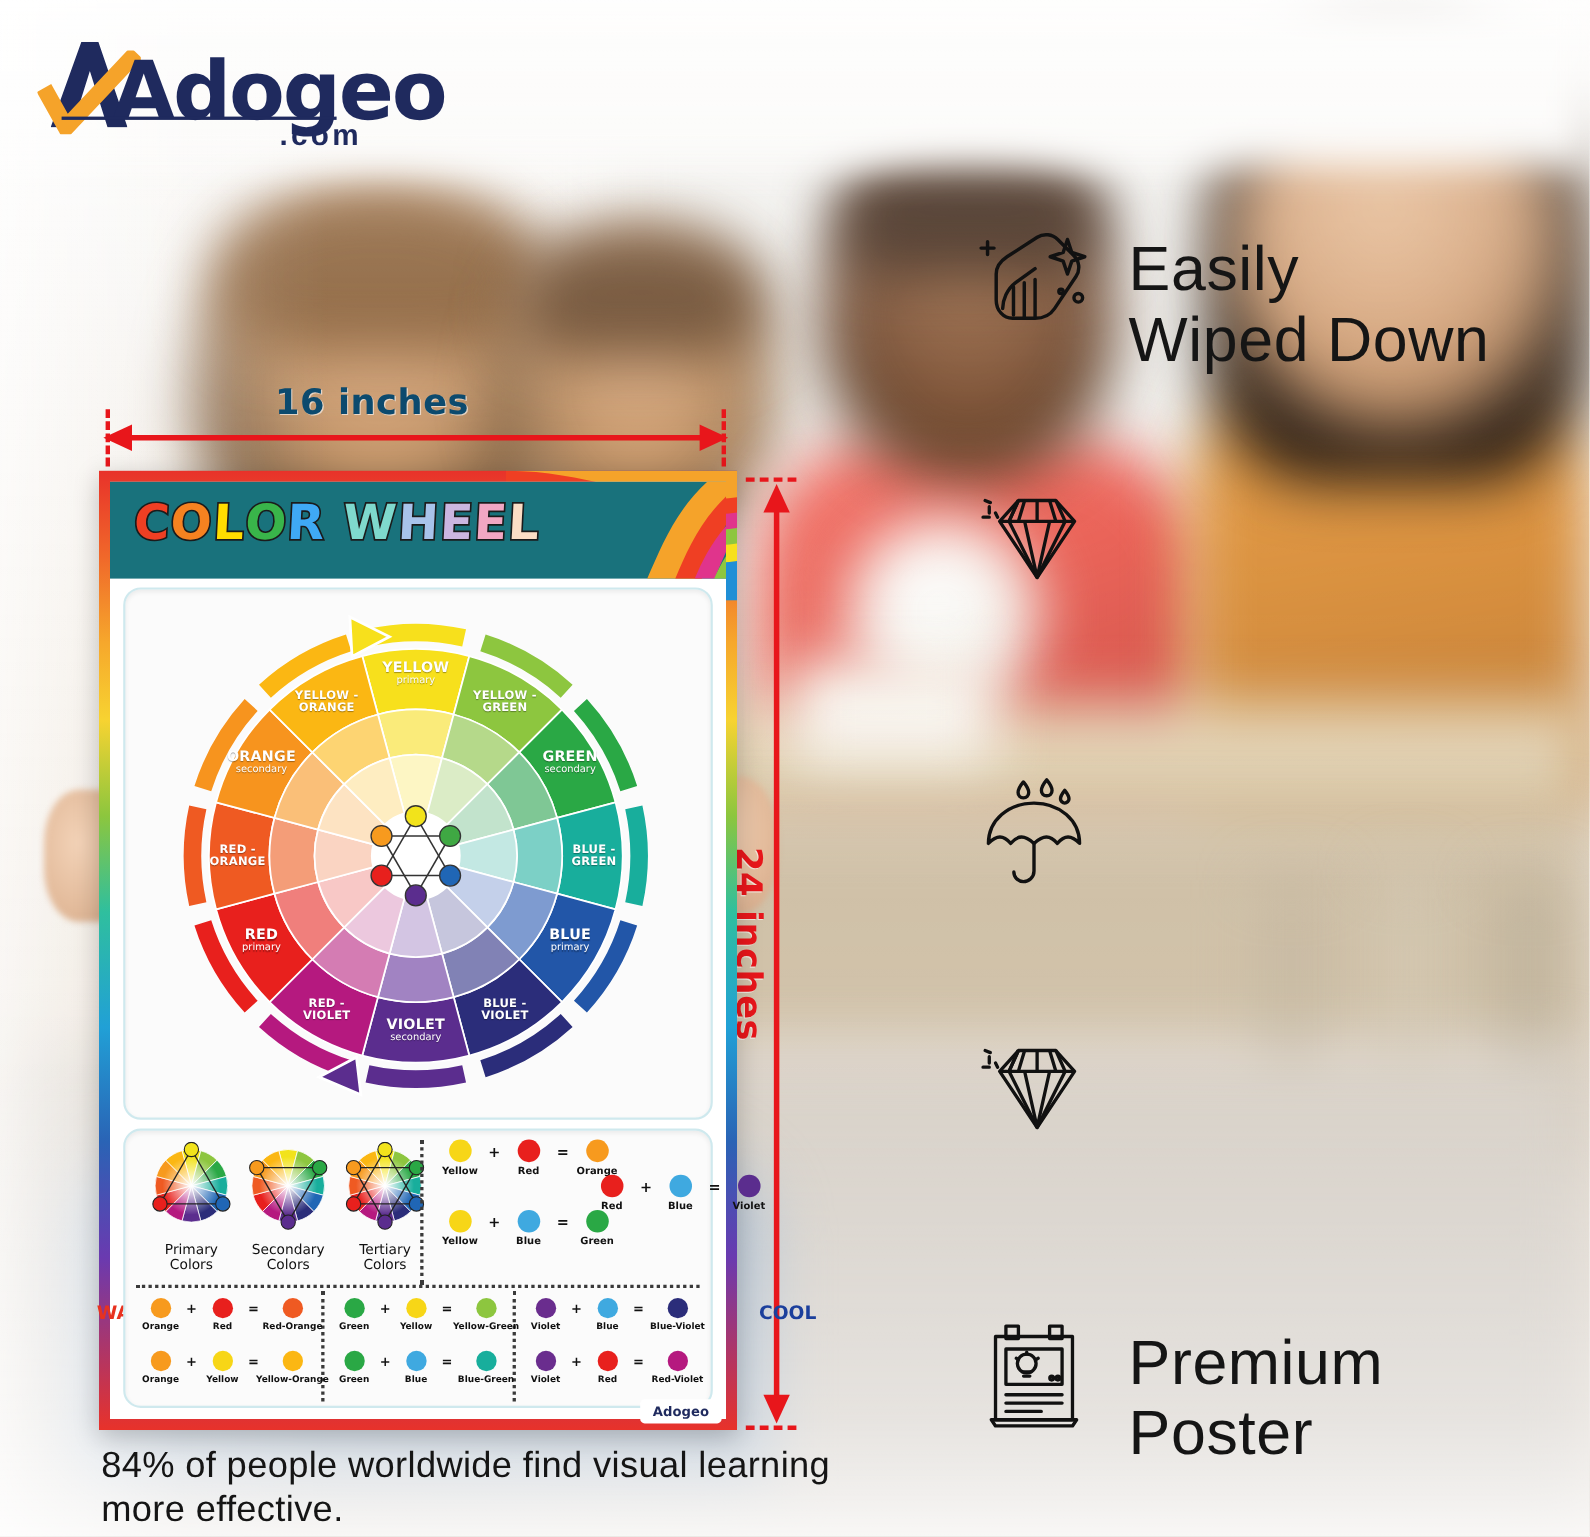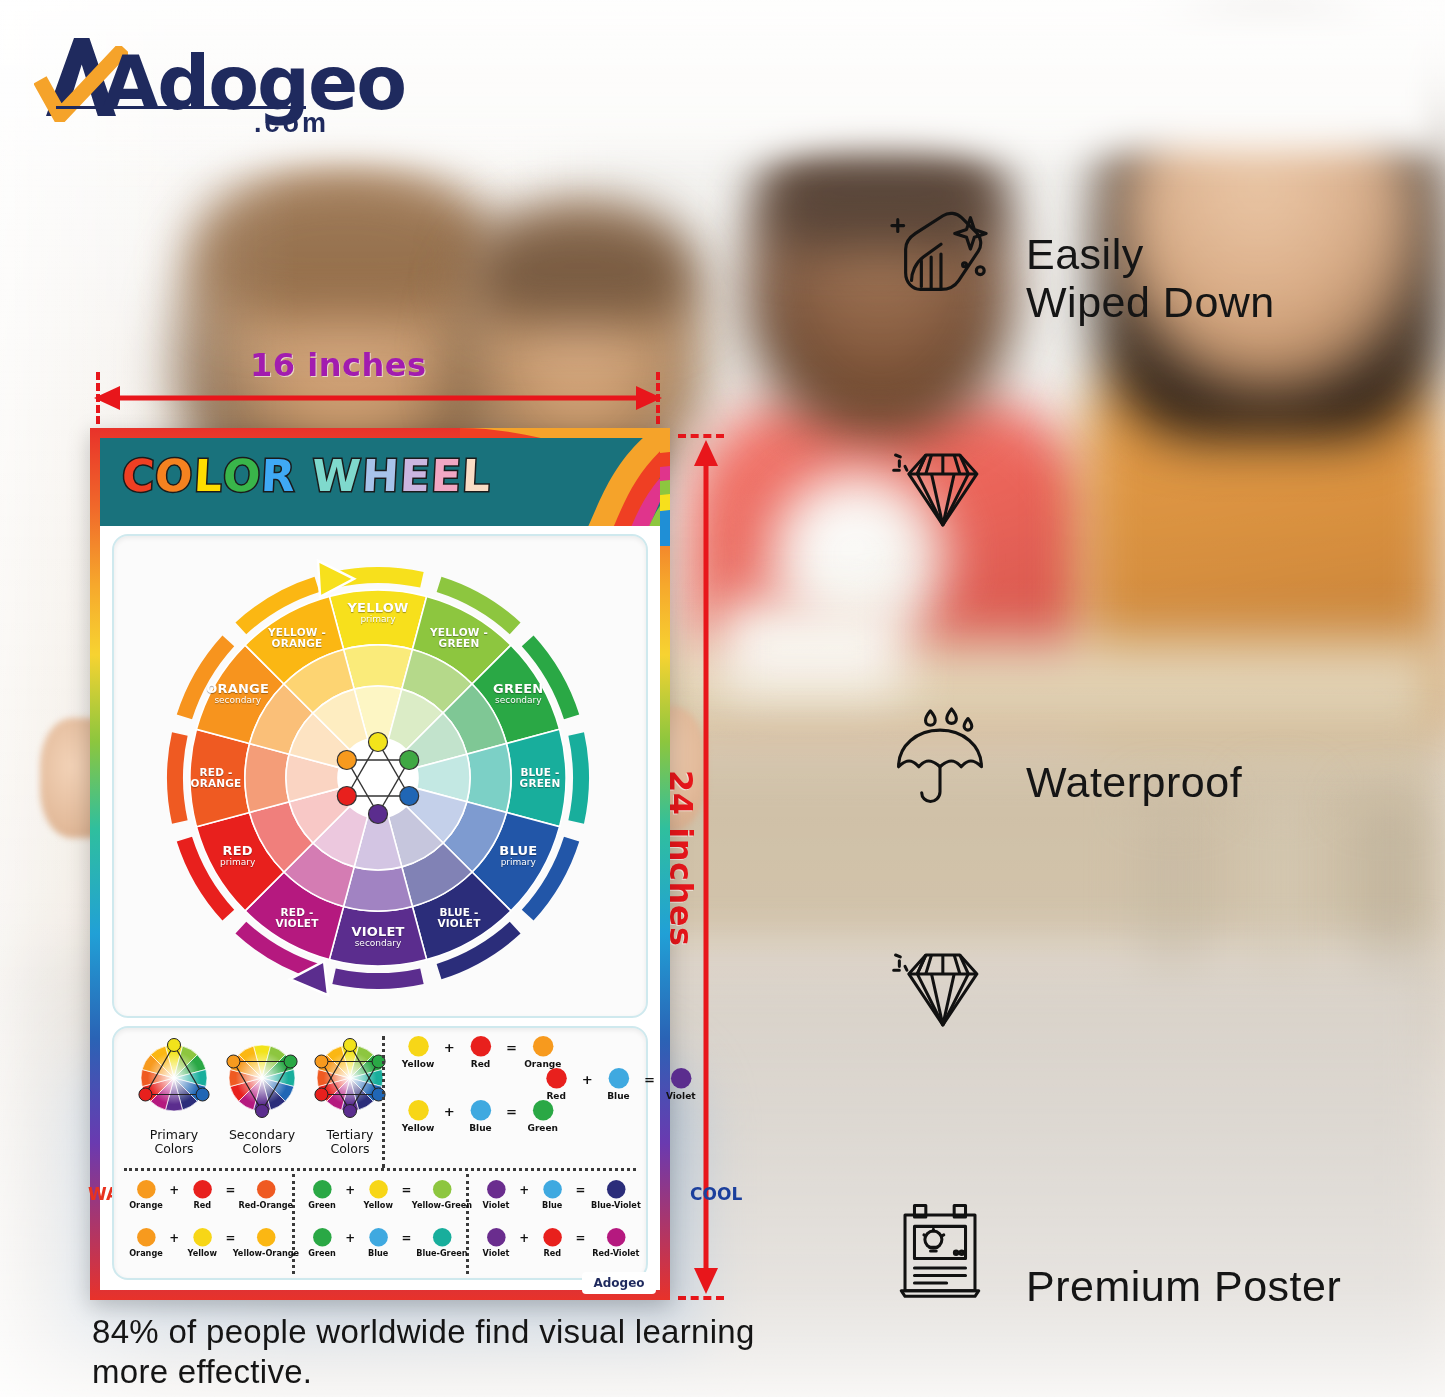--- a/index.html
+++ b/index.html
@@ -60,21 +60,21 @@
     color:#1f2a5e; letter-spacing:-2px; font-family:"DejaVu Sans", sans-serif; }
   .logo-a { position:absolute; left:20px; top:18px; width:70px; height:78px;
     background:#1f2a5e; clip-path: polygon(40% 0%, 62% 0%, 100% 100%, 74% 100%, 51% 34%, 28% 100%, 0% 100%); }
   .logo-check { position:absolute; left:8px; top:26px; width:94px; height:76px; }
   .logo-dotcom { position:absolute; left:228px; top:88px; font-size:27px; font-weight:600;
     color:#1f2a5e; letter-spacing:3px; }
   .logo-rule { position:absolute; left:30px; top:86px; width:250px; height:3px; background:#1f2a5e; }
 
   
   .dim-label-h { position:absolute; left:250px; top:346px; font-size:32px; font-weight:700;
-    color:#a21caf; font-family:"DejaVu Sans", sans-serif; letter-spacing:.5px;
+    color:#0c4a6e; font-family:"DejaVu Sans", sans-serif; letter-spacing:.5px;
     text-shadow: 1px 1px 0 rgba(255,255,255,.6); }
   .dim-label-v { position:absolute; left:700px; top:770px; font-size:32px; font-weight:700;
     color:#e8161b; font-family:"DejaVu Sans", sans-serif; letter-spacing:.5px;
     transform: rotate(90deg); transform-origin: left top; white-space:nowrap;
     text-shadow: 1px 1px 0 rgba(255,255,255,.6); }
   .tick { position:absolute; border-left:4px dashed #e8161b; }
   .tick-h { position:absolute; border-top:4px dashed #e8161b; }
 
   
   #poster { position:absolute; left:90px; top:428px; width:580px; height:872px;
@@ -130,21 +130,21 @@
     margin-top:4px; font-family:"DejaVu Sans", sans-serif; }
   .eqcell.wide { width:74px; }
 
   .poster-logo { position:absolute; right:14px; bottom:6px; width:74px; height:22px;
     background:#fff; border-radius:4px; display:flex; align-items:center; justify-content:center;
     font-size:12px; font-weight:700; color:#1f2a5e; font-family:"DejaVu Sans", sans-serif; }
 
   
   .feature { position:absolute; display:flex; align-items:center; }
   .feat-icon { width:120px; height:120px; flex:none; display:flex; align-items:center; justify-content:center; }
-  .feat-text { font-size:43px; color:#151515; line-height:1.12;
+  .feat-text { font-size:57px; color:#151515; line-height:1.12;
     font-family:"Liberation Sans", sans-serif; font-weight:300; letter-spacing:.5px;
     margin-left:26px; white-space:pre-line;margin-top:44px; }
 
   
   #caption { position:absolute; left:92px; top:1312px; width:700px;
     font-size:33px; line-height:1.22; color:#151515; font-weight:300; letter-spacing:.3px; }
 
   
   .hand { position:absolute; filter: blur(3px); border-radius:40%;
     background: radial-gradient(ellipse at 40% 40%, #f3d3b8 0%, #e3bb9b 60%, #cfa383 100%); }
@@ -642,35 +642,34 @@
     <div class="feature" style="left: 880px; top: 700px; width: 560px; height: 120px;">
       <div class="feat-icon">
         <svg viewBox="0 0 110 110" width="106" height="106" fill="none" stroke="#111" stroke-width="3.2" stroke-linecap="round" stroke-linejoin="round">
     <path d="M12 62 C12 40 31 24 55 24 C79 24 98 40 98 62 C90 54 84 54 77 62 C70 54 64 54 55 62 C46 54 40 54 33 62 C26 54 20 54 12 62Z"></path>
     <path d="M55 62 L55 88 C55 94 50 98 45 98 C40 98 36 94 36 89"></path>
     <path d="M40 14 C40 10 45 4 45 4 C45 4 50 10 50 14 C50 17 48 19 45 19 C42 19 40 17 40 14Z"></path>
     <path d="M62 12 C62 8 67 2 67 2 C67 2 72 8 72 12 C72 15 70 17 67 17 C64 17 62 15 62 12Z"></path>
     <path d="M80 20 C80 17 84 12 84 12 C84 12 88 17 88 20 C88 22 86 24 84 24 C82 24 80 22 80 20Z"></path>
   </svg>
       </div>
-      <div class="feat-text">Waterproof</div>
     </div>
     <div class="feature" style="left: 880px; top: 930px; width: 560px; height: 120px;">
       <div class="feat-icon">
         <svg viewBox="0 0 110 110" width="104" height="104" fill="none" stroke="#111" stroke-width="3.2" stroke-linejoin="round">
     <path d="M22 38 L40 18 L76 18 L94 38 L58 92 Z"></path>
     <path d="M22 38 L94 38"></path>
           <path d="M40 18 L31 38 L58 92 L85 38 L76 18"></path>
     <path d="M31 38 L40 18 M46 18 L40 38 M58 18 L58 38 M70 18 L76 38"></path>
     <path d="M46 38 L58 92 M70 38 L58 92"></path>
     <path d="M12 24 L12 30 M6 34 L12 34 M8 18 L13 20 M18 30 L20 34" stroke-linecap="round"></path>
   </svg>
       </div>
     </div>
-    <div class="feature" style="left: 880px; top: 1190px; width: 560px; height: 120px; align-items: flex-end;">
+    <div class="feature" style="left: 880px; top: 1190px; width: 560px; height: 120px;">
       <div class="feat-icon">
         <svg viewBox="0 0 110 110" width="104" height="104" fill="none" stroke="#111" stroke-width="3.2" stroke-linecap="round" stroke-linejoin="round">
     <rect x="18" y="18" width="74" height="80"></rect>
     <rect x="28" y="8" width="12" height="12"></rect>
           <rect x="70" y="8" width="12" height="12"></rect>
     <rect x="28" y="30" width="54" height="34"></rect>
     <circle cx="48" cy="44" r="9"></circle>
           <path d="M44 52 L52 52 M45 56 L51 56"></path>
     <path d="M48 35 L48 33 M40 40 L38 39 M57 40 L59 39"></path>
     <circle cx="72" cy="58" r="1.8"></circle>

